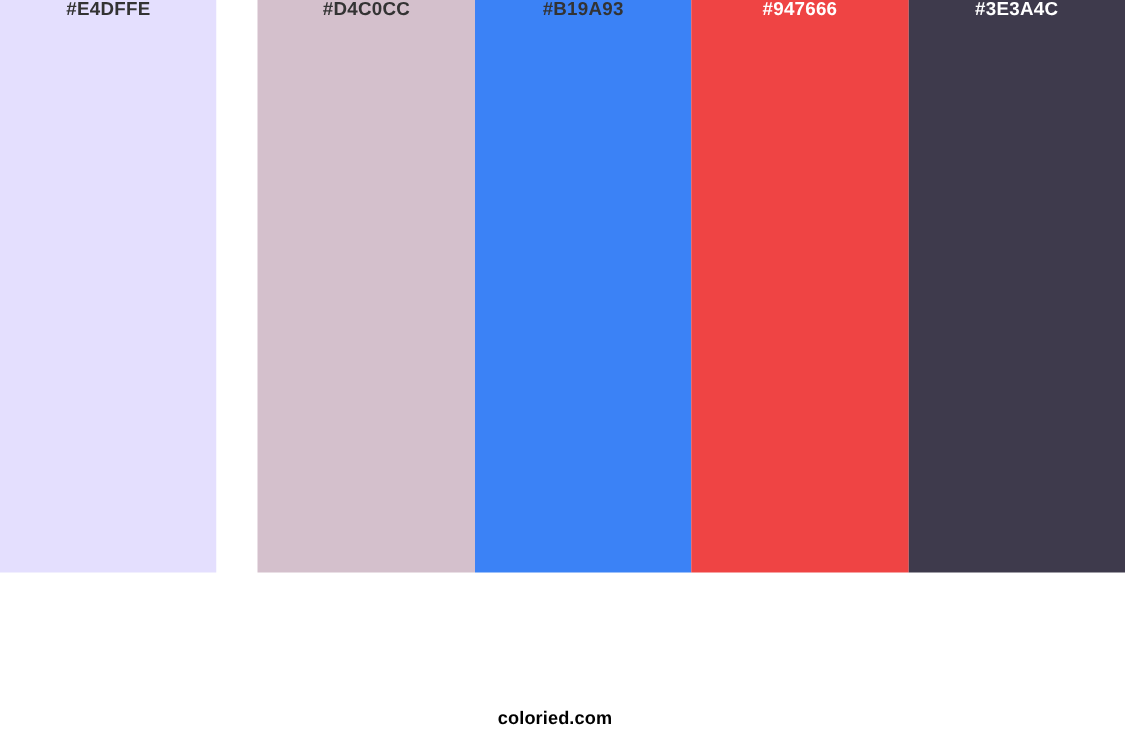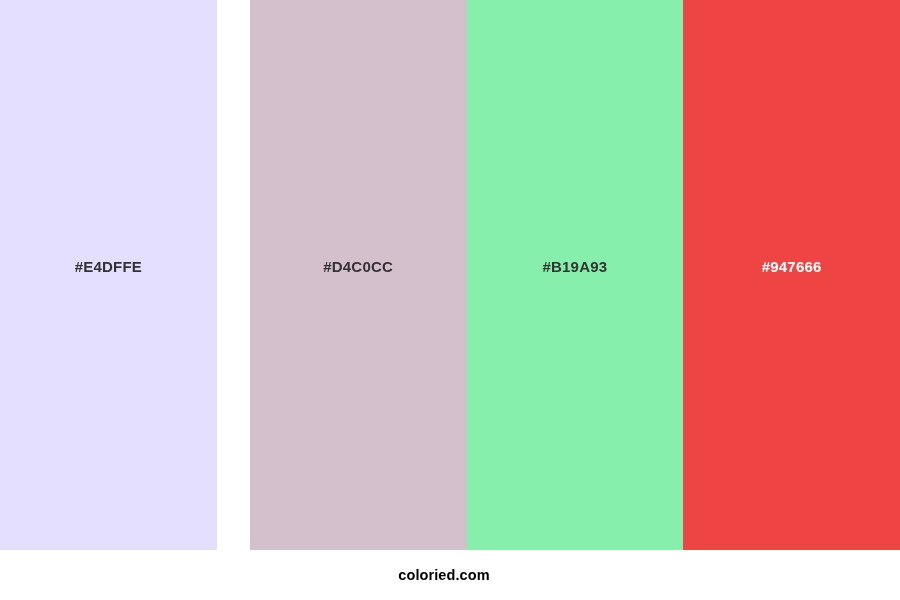--- a/index.html
+++ b/index.html
@@ -21,24 +21,24 @@
     background: #ffffff;
   }
   #swatch-strip {
     display: flex;
     flex-direction: row;
     width: 900px;
     height: 550px;
   }
   .swatch {
     flex: 1 1 0;
-    height: 550px;
+    height: 458px;
     position: relative;
     display: flex;
-    align-items: center;
+    align-items: flex-start;
     justify-content: center;
   }
   .swatch-label {
     font-size: 15px;
     font-weight: bold;
     letter-spacing: 0.2px;
     padding-bottom: 18px;
     line-height: 1;
     white-space: nowrap;
   }
@@ -65,28 +65,31 @@
   <div id="swatch-strip">
 
     <div class="swatch" style="background-color: rgb(228, 223, 254);">
       <span class="swatch-label" style="color: rgb(51, 51, 51);">#E4DFFE</span>
     </div>
 
     <div class="swatch" style="background-color: rgb(212, 192, 204); margin-left: 33px;">
       <span class="swatch-label" style="color: rgb(51, 51, 51);">#D4C0CC</span>
     </div>
 
-    <div class="swatch" style="background-color: #86efac;">
+    <div class="swatch" style="background-color: #3b82f6;">
       <span class="swatch-label" style="color: rgb(51, 51, 51);">#B19A93</span>
     </div>
 
     <div class="swatch" style="background-color: #ef4444;">
       <span class="swatch-label" style="color: rgb(255, 255, 255);">#947666</span>
     </div>
 
+    <div class="swatch" style="background-color: rgb(62, 58, 76);">
+      <span class="swatch-label" style="color: rgb(255, 255, 255);">#3E3A4C</span>
+    </div>
 
   </div>
 
   <div id="footer">
     <span id="site-credit">coloried.com</span>
   </div>
 
 </div>
 
 </body></html>

